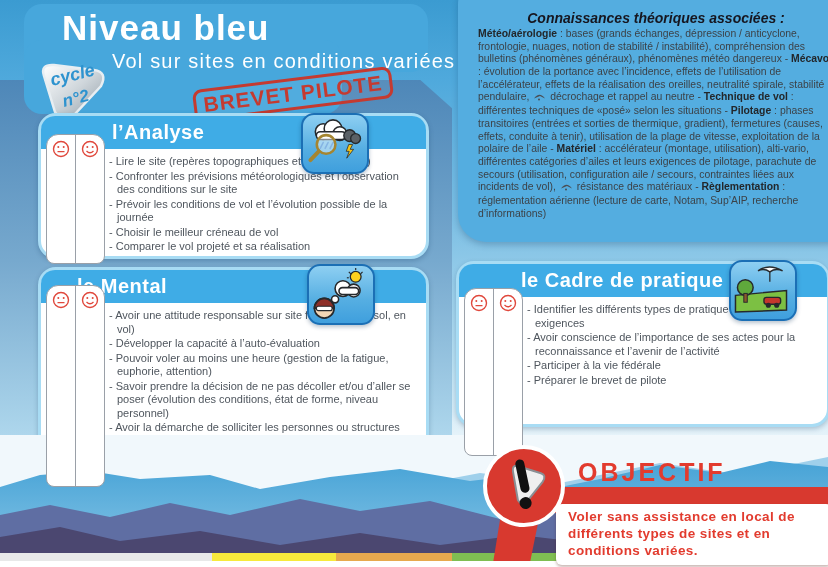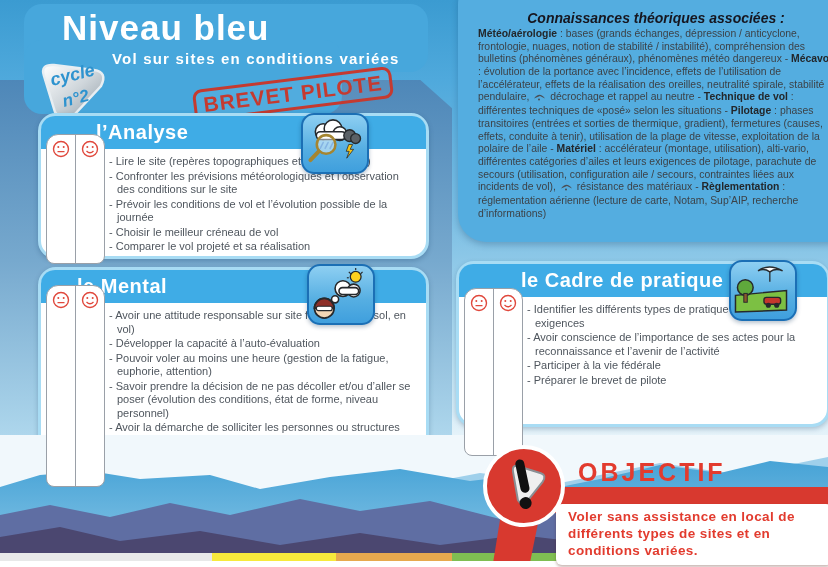--- a/index.html
+++ b/index.html
@@ -11,21 +11,21 @@
   
   .left-backdrop{
     position:absolute;left:0;top:80px;width:452px;height:402px;
     background:linear-gradient(180deg,#4E87B8 0%,#77A9CE 45%,#A9D3EA 85%,#C2E3F4 100%);
     clip-path:polygon(0 0,93% 0,100% 7%,100% 100%,0 100%);
   }
   
   .header-card-wide{position:absolute;left:24px;top:4px;width:404px;height:68px;background:#47A7DC;border-radius:18px;}
   .header-card-tail{position:absolute;left:24px;top:40px;width:318px;height:74px;background:#47A7DC;border-radius:18px;}
   .page-title{position:absolute;left:62px;top:8px;font-size:35px;font-weight:bold;color:#fff;letter-spacing:1px;}
-  .page-subtitle{position:absolute;left:112px;top:50px;font-size:15px;font-weight:bold;color:#fff;letter-spacing:1.2px;}
+  .page-subtitle{position:absolute;left:112px;top:50px;font-size:20px;font-weight:normal;color:#fff;letter-spacing:1.2px;}
   .cycle-badge{position:absolute;left:32px;top:58px;width:84px;height:66px;}
   .stamp{
     position:absolute;left:193px;top:78px;transform:rotate(-7deg);
     border:3px solid #C53A30;border-radius:9px;color:#C53A30;
     font-size:21px;font-weight:bold;letter-spacing:1px;padding:1px 7px;
     background:rgba(255,255,255,0.06);
   }
   
   .theory-card{
     position:absolute;left:458px;top:-24px;width:396px;height:266px;
@@ -40,21 +40,21 @@
     position:absolute;background:#fff;border:3px solid #A8DCF4;border-radius:18px;
     box-shadow:0 2px 5px rgba(10,50,90,.25);
   }
   .section-header{
     height:33px;background:#3FACE6;border-radius:14px 14px 0 0;
     color:#fff;font-weight:bold;font-size:20px;letter-spacing:.5px;line-height:33px;
   }
   #section-analyse{left:38px;top:113px;width:385px;height:140px;}
   #section-mental{left:38px;top:267px;width:385px;height:194px;}
   #section-cadre{left:456px;top:261px;width:368px;height:160px;}
-  #section-analyse .section-header{padding-left:55px;}
+  #section-analyse .section-header{padding-left:71px;}
   #section-mental .section-header{padding-left:36px;}
   #section-cadre .section-header{padding-left:62px;}
   .section-body{padding:6px 12px 4px 68px;font-size:11px;line-height:1.23;color:#4f565e;}
   .bullet{padding-left:8px;text-indent:-8px;margin:0 0 1px 0;}
   .bullet::before{content:"- ";}
   
   .eval-cols{
     position:absolute;display:flex;background:#fff;border:1px solid #9AA0A8;
     border-radius:12px 12px 8px 8px;overflow:hidden;z-index:3;
   }

